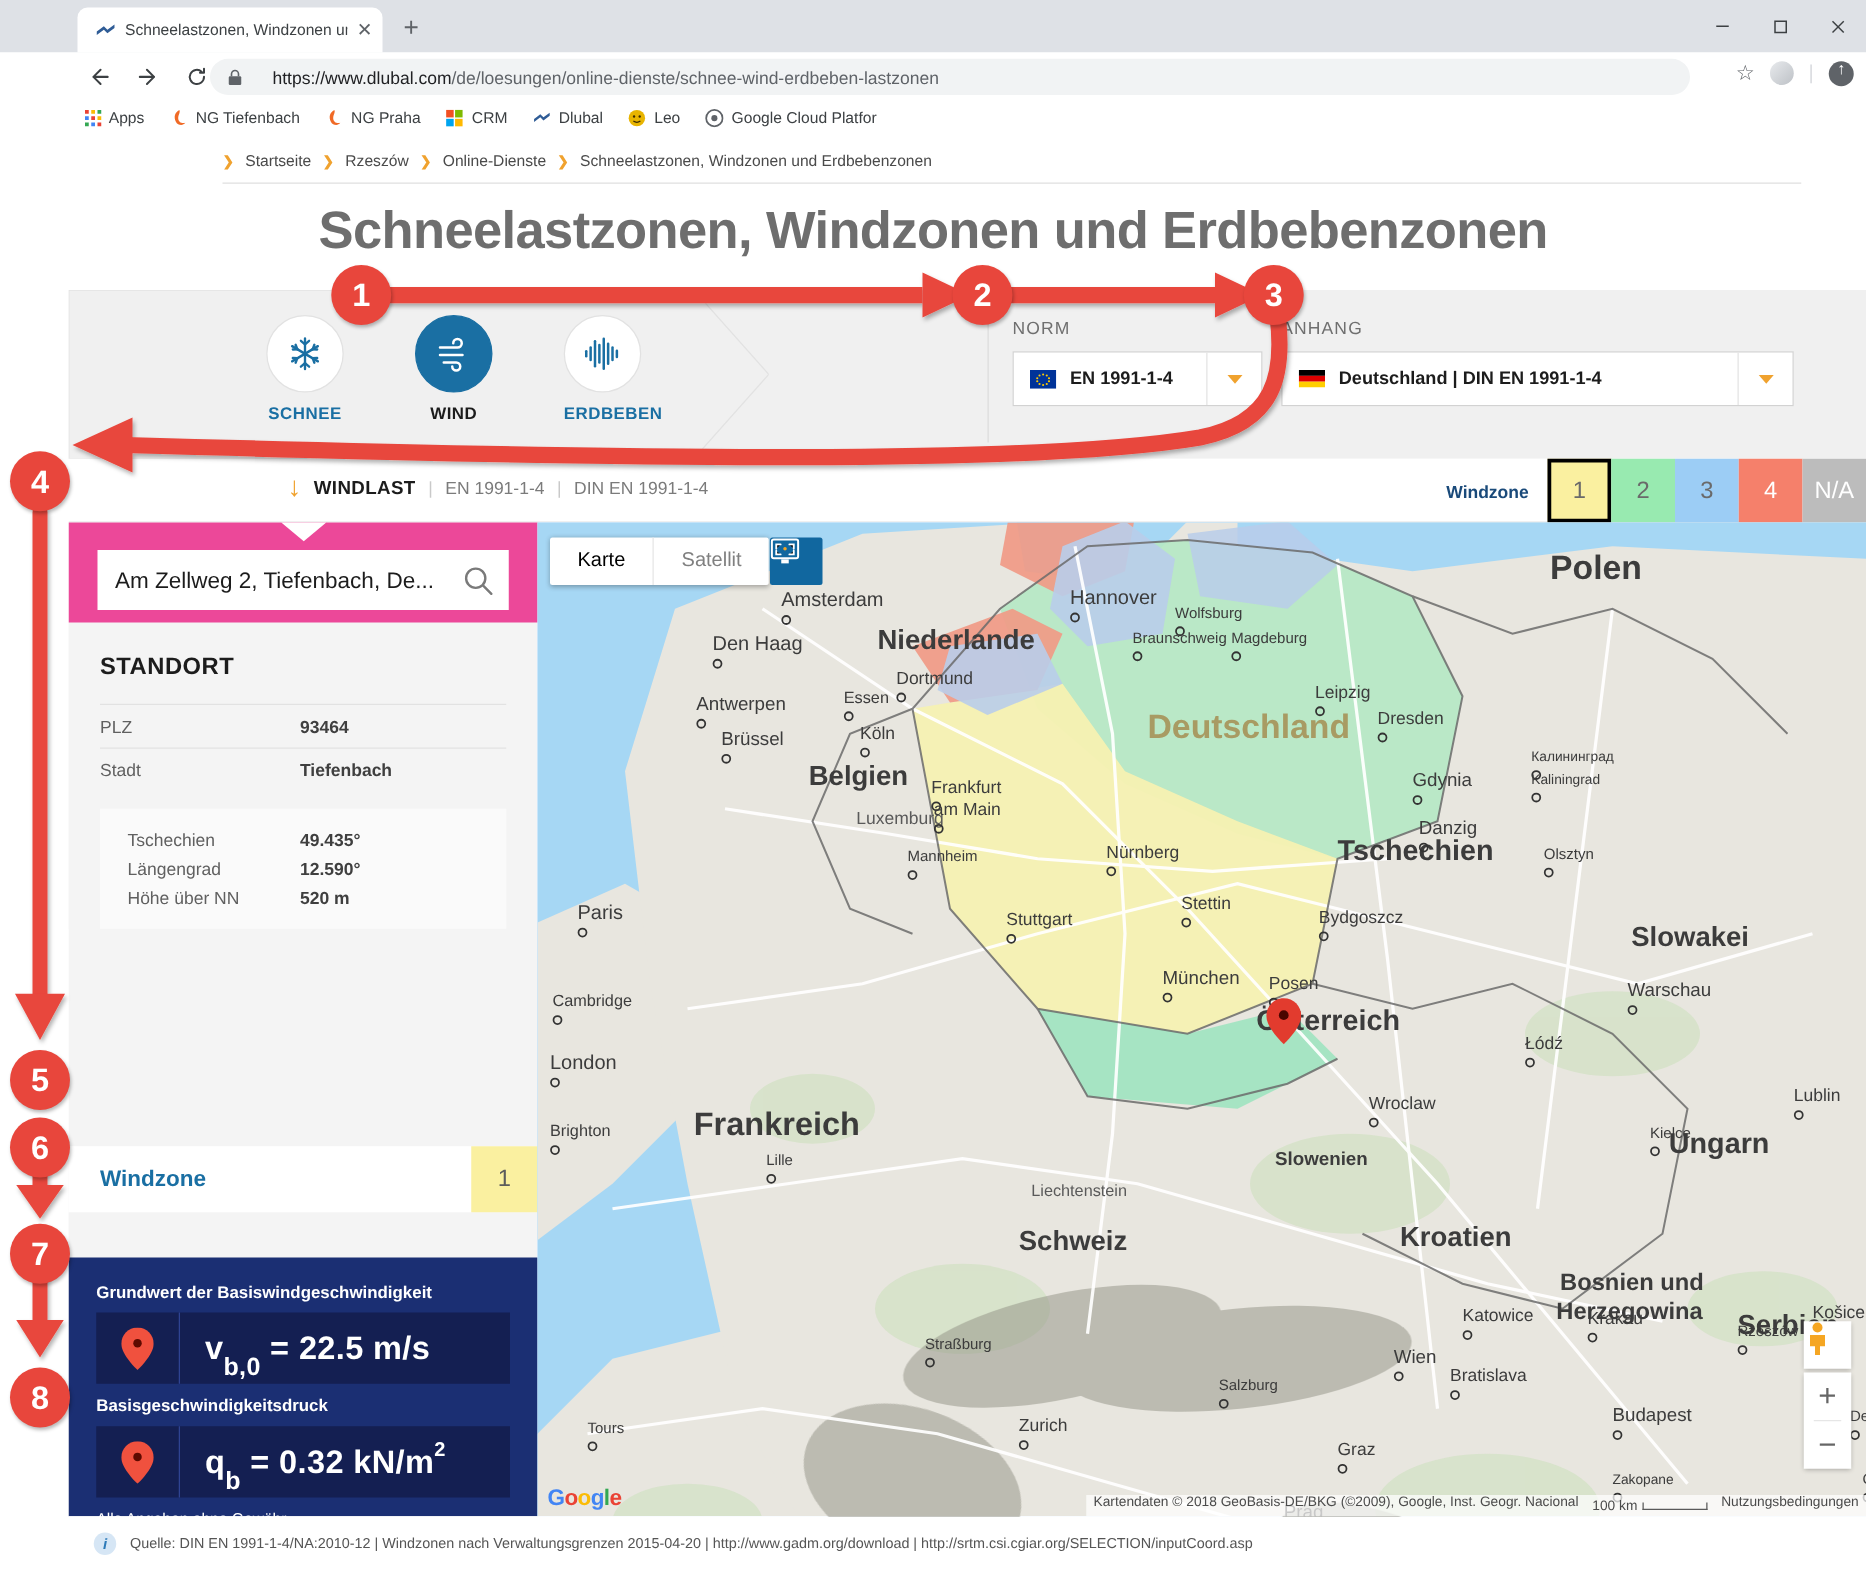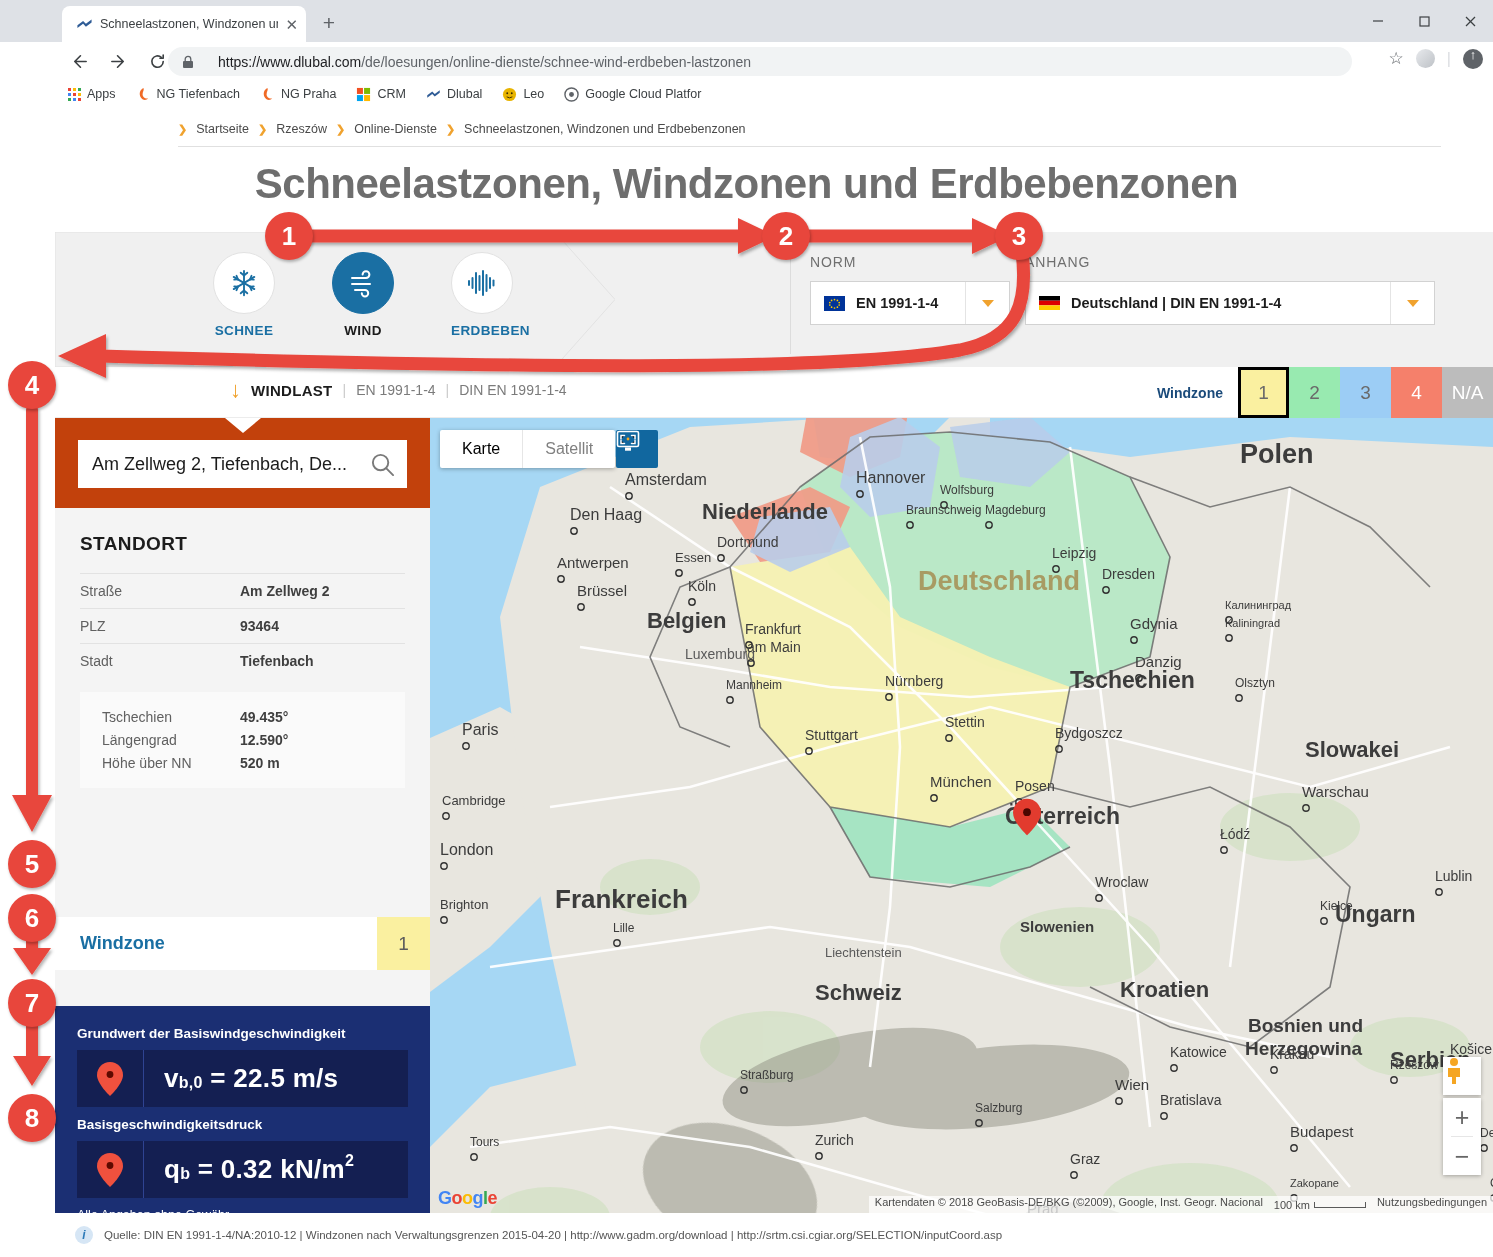--- a/index.html
+++ b/index.html
@@ -137,21 +137,21 @@
   .res-sub { font-size: 14px; color: #7b7b7b; }
 
   .legend { position: absolute; right: 0; top: 0; display: flex; align-items: center; height: 51px; }
   .legend-lbl { font-size: 14px; font-weight: bold; color: #1a4a7a; margin-right: 15px; }
   .lg { width: 51px; height: 51px; display: flex; align-items: center; justify-content: center;
         font-size: 19px; color: #6a6a6a; }
   .lg.sel { border: 3px solid #000; }
 
   
   .sidebar { position: absolute; left: 55px; top: 310px; width: 375px; height: 795px; background: #f4f4f4; }
-  .sb-searchwrap { position: relative; background: #c2410c; height: 90px; padding: 22px 23px 0 23px; }
+  .sb-searchwrap { position: relative; background: #ec4899; height: 80px; padding: 22px 23px 0 23px; }
   .sb-notch {
     position: absolute; left: 50%; top: 0; transform: translateX(-50%);
     width: 0; height: 0; border-left: 18px solid transparent; border-right: 18px solid transparent;
     border-top: 15px solid #fff;
   }
   .sb-search {
     height: 48px; background: #fff; display: flex; align-items: center;
     padding: 0 12px 0 14px; gap: 8px;
   }
   .sb-search input {
@@ -188,21 +188,21 @@
   }
   .res-cap { font-size: 13.5px; font-weight: bold; color: #fff; margin-bottom: 9px; }
   .res-val {
     height: 57px; background: #141f52; display: flex; align-items: center; margin-bottom: 10px;
   }
   .res-pin { width: 66px; display: flex; align-items: center; justify-content: center; }
   .res-eq {
     flex: 1; border-left: 1px solid #2f4392; height: 57px; display: flex; align-items: center;
     padding-left: 20px; color: #fff; font-size: 26px; font-weight: bold; letter-spacing: 0.3px;
   }
-  .res-eq sub { font-size: 16px; vertical-align: baseline; position: relative; top: 4px; }
+  .res-eq sub { font-size: 20px; vertical-align: baseline; position: relative; top: 16px; }
   .res-eq sup { font-size: 16px; vertical-align: baseline; position: relative; top: -9px; }
   .res-note { font-size: 12.5px; color: #ffffff; margin-top: 5px; }
 
   
   .map { position: absolute; left: 430px; top: 310px; width: 1063px; height: 795px;
          overflow: hidden; background: #aadaff; }
   .map svg { position: absolute; left: 0; top: 0; }
   .maptype {
     position: absolute; left: 10px; top: 12px; height: 38px; background: #fff;
     display: flex; box-shadow: 0 1px 4px rgba(0,0,0,0.3); border-radius: 2px;
@@ -535,24 +535,20 @@
           <input value="Am Zellweg 2, Tiefenbach, De..." style="">
           <svg width="25" height="25" viewBox="0 0 26 26">
             <circle cx="11" cy="11" r="8" fill="none" stroke="#7a7a7a" stroke-width="2"></circle>
             <line x1="17" y1="17" x2="24" y2="24" stroke="#7a7a7a" stroke-width="2" stroke-linecap="round"></line>
           </svg>
         </div>
       </div>
       <div class="sb-body">
         <div class="sb-h">STANDORT</div>
         <div class="sb-tbl">
-          <div class="sb-row">
-            <span class="k">Straße</span>
-            <span class="v">Am Zellweg 2</span>
-          </div>
           <div class="sb-row">
             <span class="k">PLZ</span>
             <span class="v">93464</span>
           </div>
           <div class="sb-row">
             <span class="k">Stadt</span>
             <span class="v">Tiefenbach</span>
           </div>
         </div>
         <div class="sb-sub">

